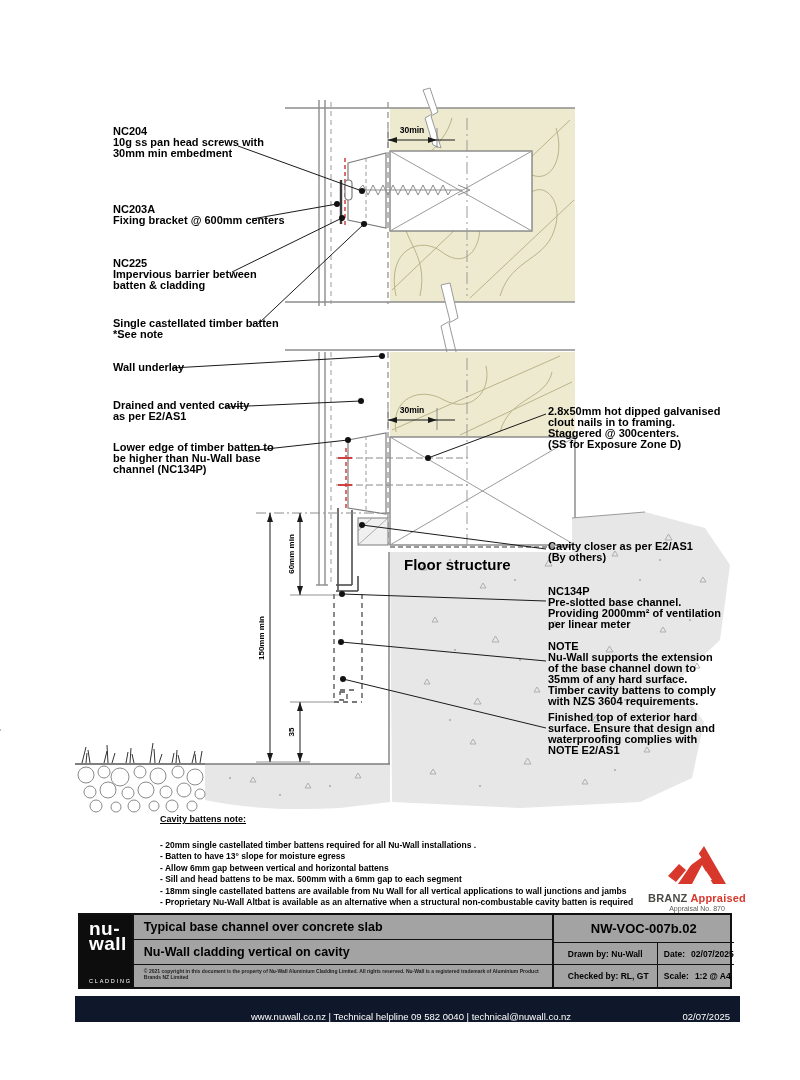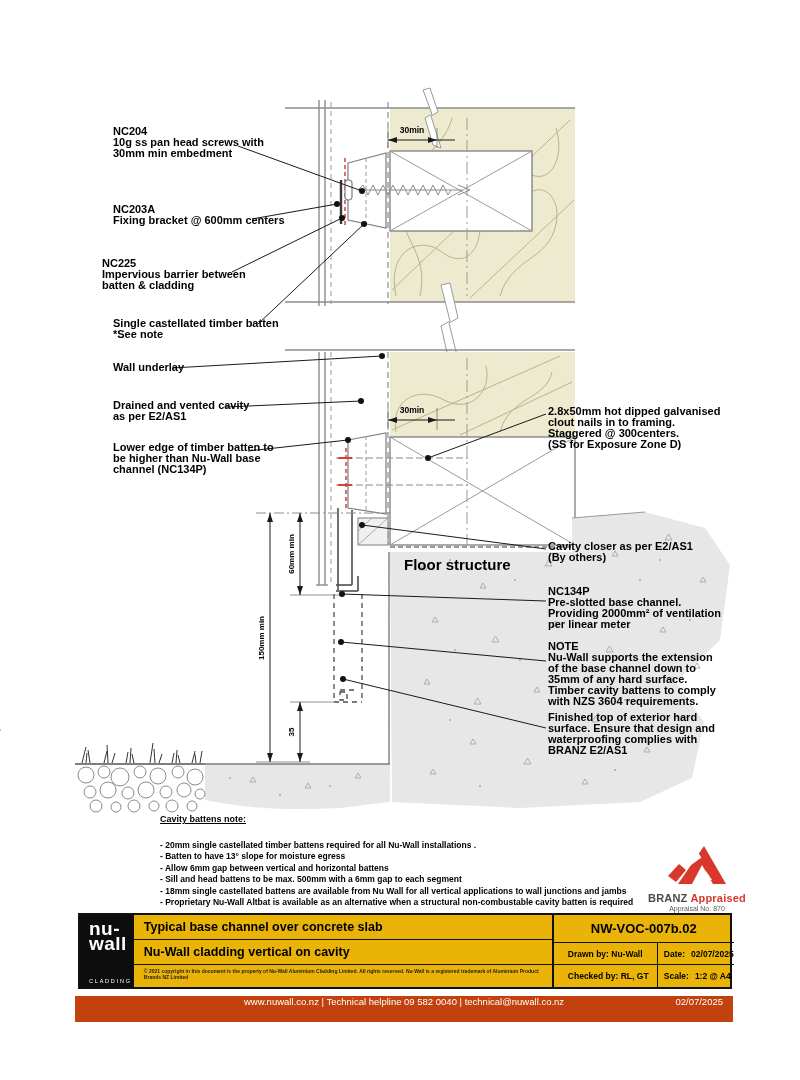--- a/index.html
+++ b/index.html
@@ -12,38 +12,38 @@
   .cavnote{position:absolute;left:160px;top:814px;font-size:8.5px;font-weight:700;line-height:11.5px;}
   .cavnote .cn-title{text-decoration:underline;display:block;margin-bottom:14px;font-size:9px;}
   .cavnote .cn-item{display:block;}
   .branz{position:absolute;left:642px;top:840px;width:110px;text-align:center;}
   .branz-words{font-size:11px;font-weight:700;letter-spacing:.2px;margin-top:1px;}
   .branz-words .b1{color:#4a4a46;}
   .branz-words .b2{color:#d8382c;}
   .branz-no{font-size:7px;color:#5a5a56;margin-top:1px;}
   
   .tblock{position:absolute;left:78px;top:913px;width:654px;height:76px;border:2px solid #111;
-          display:flex;box-sizing:border-box;background:#eab308;}
+          display:flex;box-sizing:border-box;background:#a3a3a3;}
   .tb-logo{width:72px;background:#0d0d0d;color:#fff;box-sizing:border-box;padding:6px 0 3px 9px;
            display:flex;flex-direction:column;}
   .tb-logo .lw{font-size:19px;font-weight:700;line-height:15px;letter-spacing:.5px;}
   .tb-logo .lsub{font-size:5.5px;letter-spacing:1.8px;margin-top:auto;}
   .tb-mid{flex:1;display:flex;flex-direction:column;box-sizing:border-box;border-left:2px solid #111;}
   .tb-title{font-size:12.5px;font-weight:700;padding:5px 0 0 10px;height:25px;box-sizing:border-box;border-bottom:1.5px solid #111;}
   .tb-copy{font-size:5px;font-weight:700;color:#222;padding:3px 8px 0 10px;line-height:6px;width:400px;}
   .tb-right{width:194px;border-left:2px solid #111;display:flex;flex-direction:column;box-sizing:border-box;}
   .tb-no{height:29px;box-sizing:border-box;border-bottom:1.5px solid #111;display:flex;align-items:center;justify-content:center;
          font-size:13px;font-weight:700;}
   .tb-row{height:22.5px;box-sizing:border-box;display:flex;font-size:8.5px;font-weight:700;}
   .tb-row.first{border-bottom:1.5px solid #111;}
   .tb-cell-l{width:104px;box-sizing:border-box;border-right:1.5px solid #111;display:flex;align-items:center;padding-left:14px;}
   .tb-cell-r{flex:1;display:flex;align-items:center;padding-left:6px;gap:6px;}
   
-  .footerbar{position:absolute;left:75px;top:996px;width:658px;height:26px;background:#c2410c;color:#fff;
-             display:flex;align-items:flex-start;font-size:9.5px;}
+  .footerbar{position:absolute;left:75px;top:996px;width:658px;height:26px;background:#0f172a;color:#fff;
+             display:flex;align-items:flex-end;font-size:9.5px;padding-left:7px;}
   .footerbar .fcontact{flex:1;text-align:center;}
   .footerbar .fdate{position:absolute;right:10px;}
 </style>
 </head>
 <body>
 
 <div class="sheet">
 
   <svg width="800" height="1080" viewBox="0 0 800 1080" style="position:absolute;left:0;top:0">
 
@@ -296,21 +296,21 @@
 
   <div class="lbl" style="left:113px;top:126px">
     <span class="code">NC204</span>
     <span class="code">10g ss pan head screws with</span>
     <span class="code">30mm min embedment</span>
   </div>
   <div class="lbl" style="left:113px;top:204px">
     <span class="code">NC203A</span>
     <span class="code">Fixing bracket @ 600mm centers</span>
   </div>
-  <div class="lbl" style="left:102px;top:258px">
+  <div class="lbl" style="left:113px;top:258px">
     <span class="code">NC225</span>
     <span class="code">Impervious barrier between</span>
     <span class="code">batten &amp; cladding</span>
   </div>
   <div class="lbl" style="left:113px;top:318px">
     <span class="code">Single castellated timber batten</span>
     <span class="code">*See note</span>
   </div>
   <div class="lbl" style="left:113px;top:362px">
     <span class="code">Wall underlay</span>
@@ -345,21 +345,21 @@
     <span class="code">Nu-Wall supports the extension</span>
     <span class="code">of the base channel down to</span>
     <span class="code">35mm of any hard surface.</span>
     <span class="code">Timber cavity battens to comply</span>
     <span class="code">with NZS 3604 requirements.</span>
   </div>
   <div class="lbl" style="left:548px;top:712px">
     <span class="code">Finished top of exterior hard</span>
     <span class="code">surface. Ensure that design and</span>
     <span class="code">waterproofing complies with</span>
-    <span class="code">BRANZ E2/AS1</span>
+    <span class="code">NOTE E2/AS1</span>
   </div>
   <div class="floor-lbl" style="left:404px;top:556px">Floor structure</div>
 
   <div class="cavnote">
     <span class="cn-title">Cavity battens note:</span>
     <span class="cn-item">- 20mm single castellated timber battens required for all Nu-Wall installations .</span>
     <span class="cn-item">- Batten to have 13° slope for moisture egress</span>
     <span class="cn-item">- Allow 6mm gap between vertical and horizontal battens</span>
     <span class="cn-item">- Sill and head battens to be max. 500mm with a 6mm gap to each segment</span>
     <span class="cn-item">- 18mm single castellated battens are available from Nu Wall for all vertical applications to wall junctions and jambs</span>

